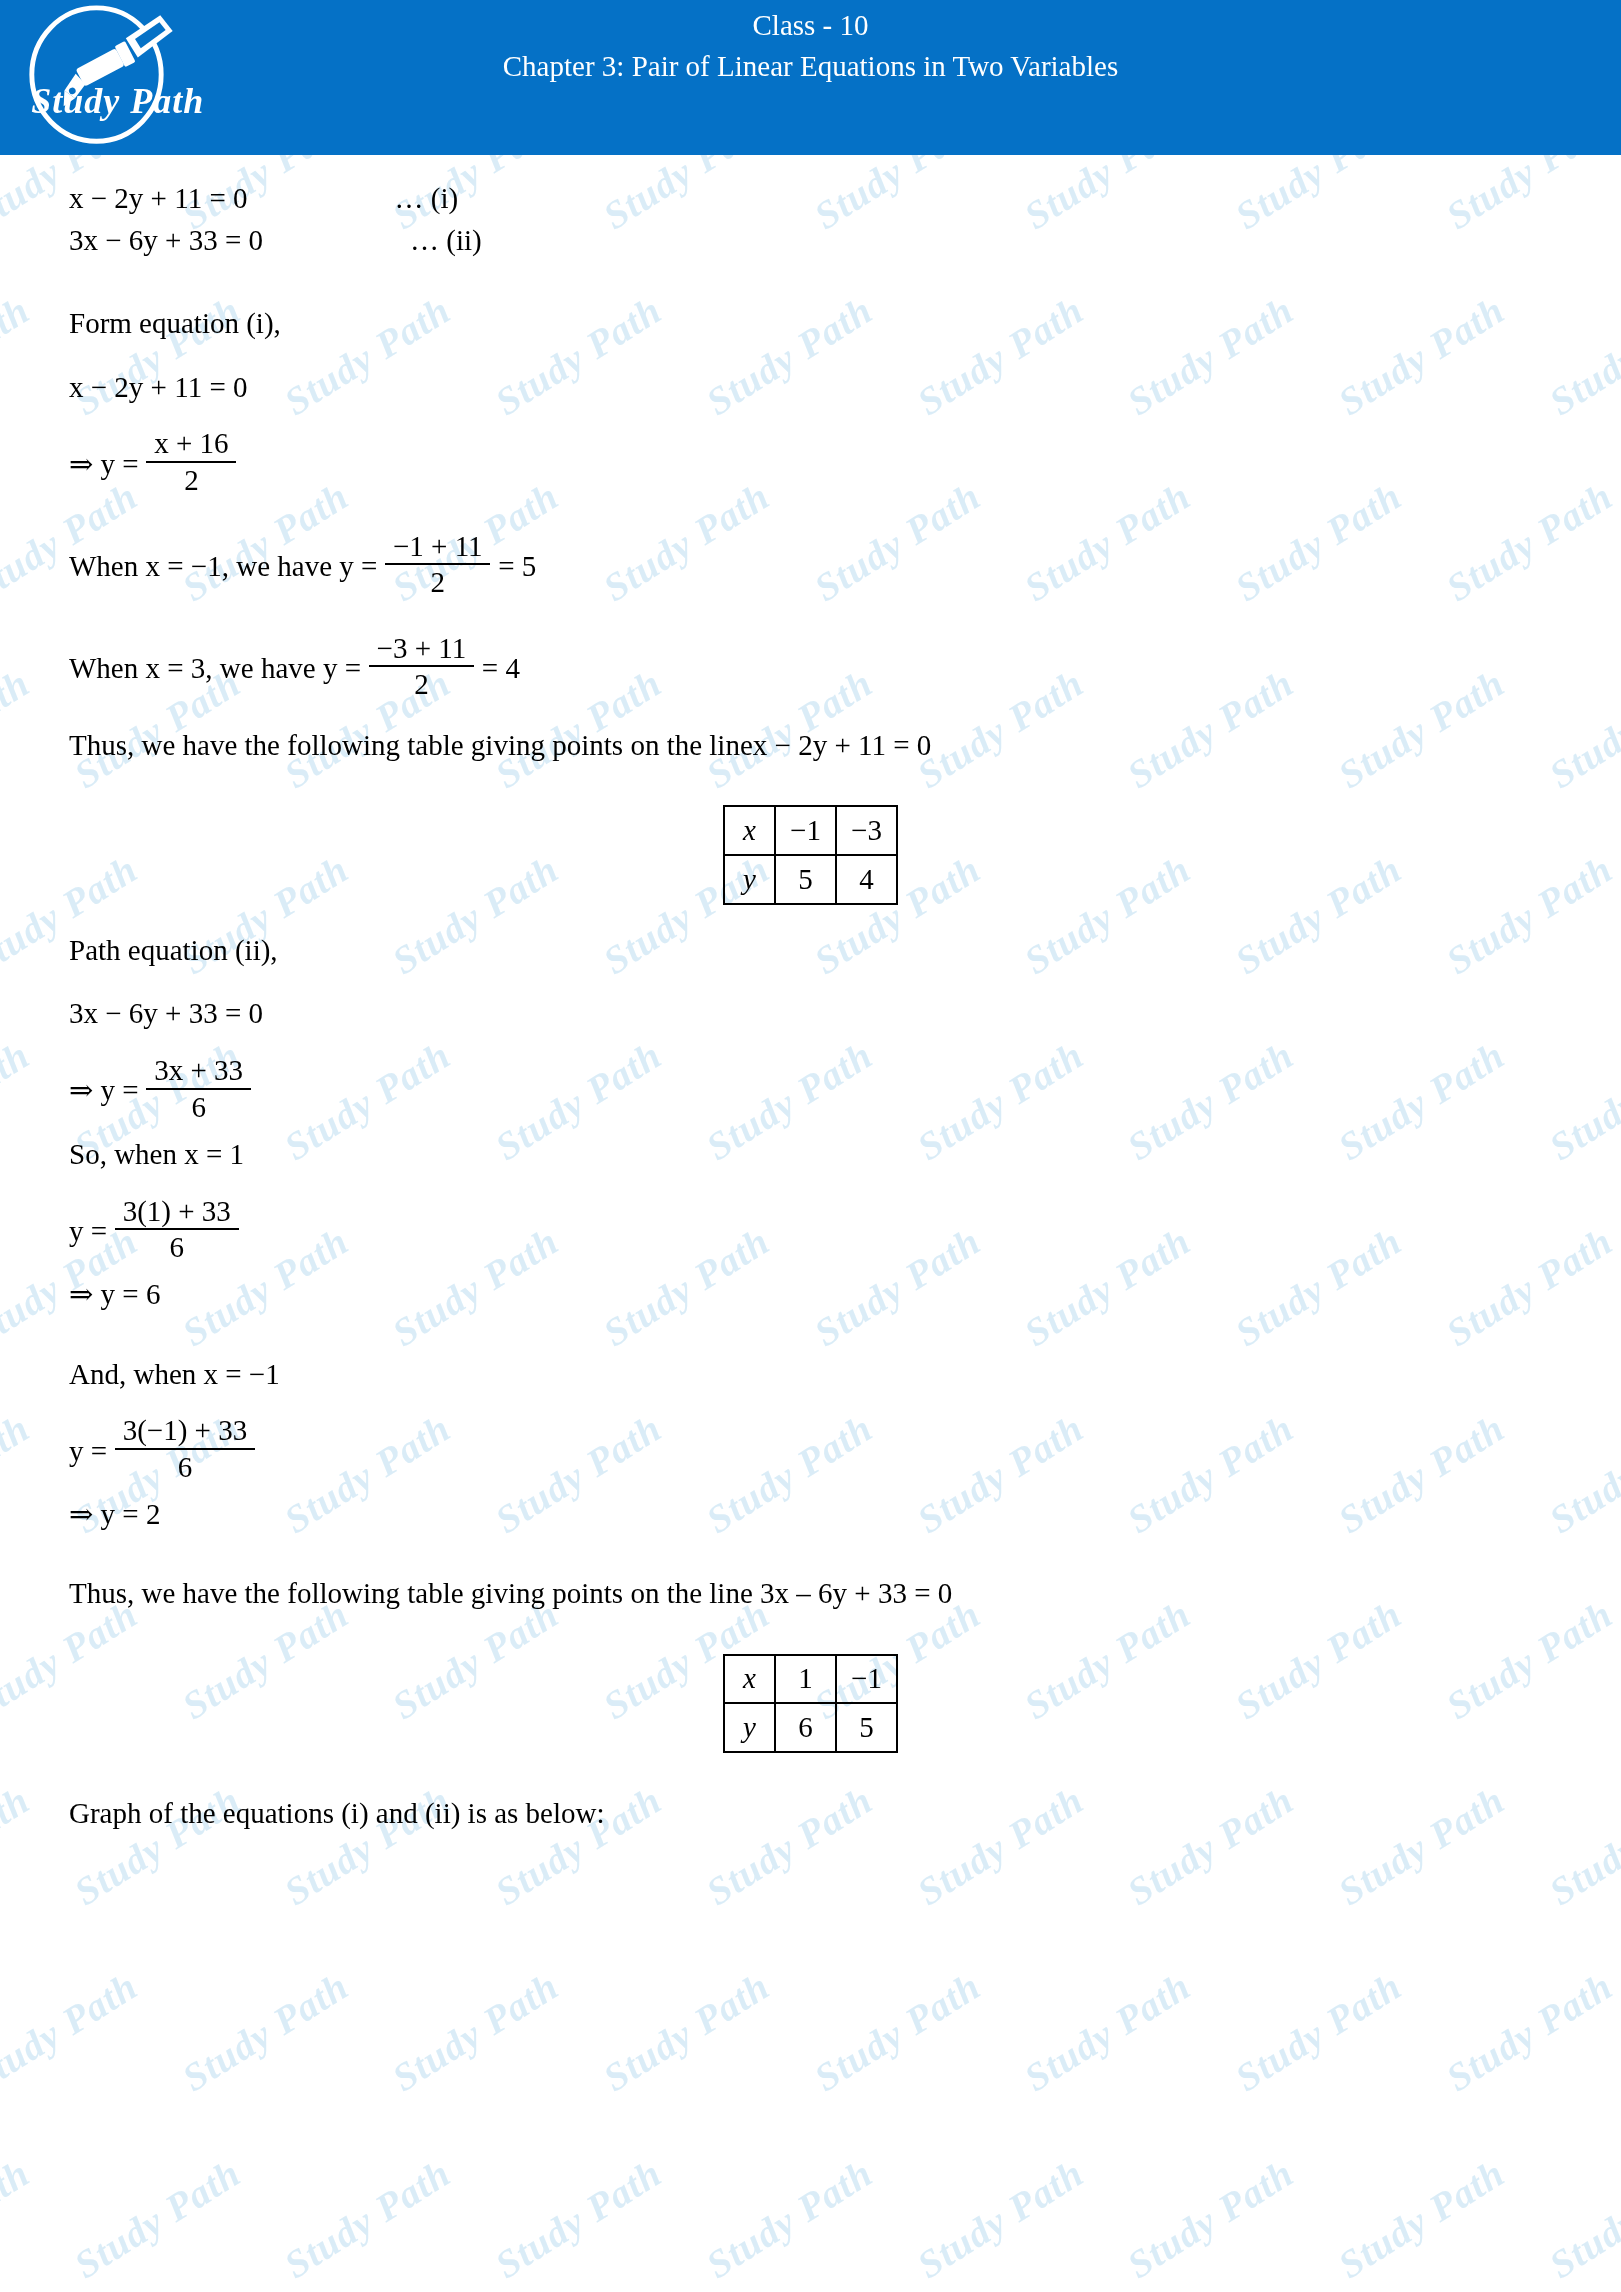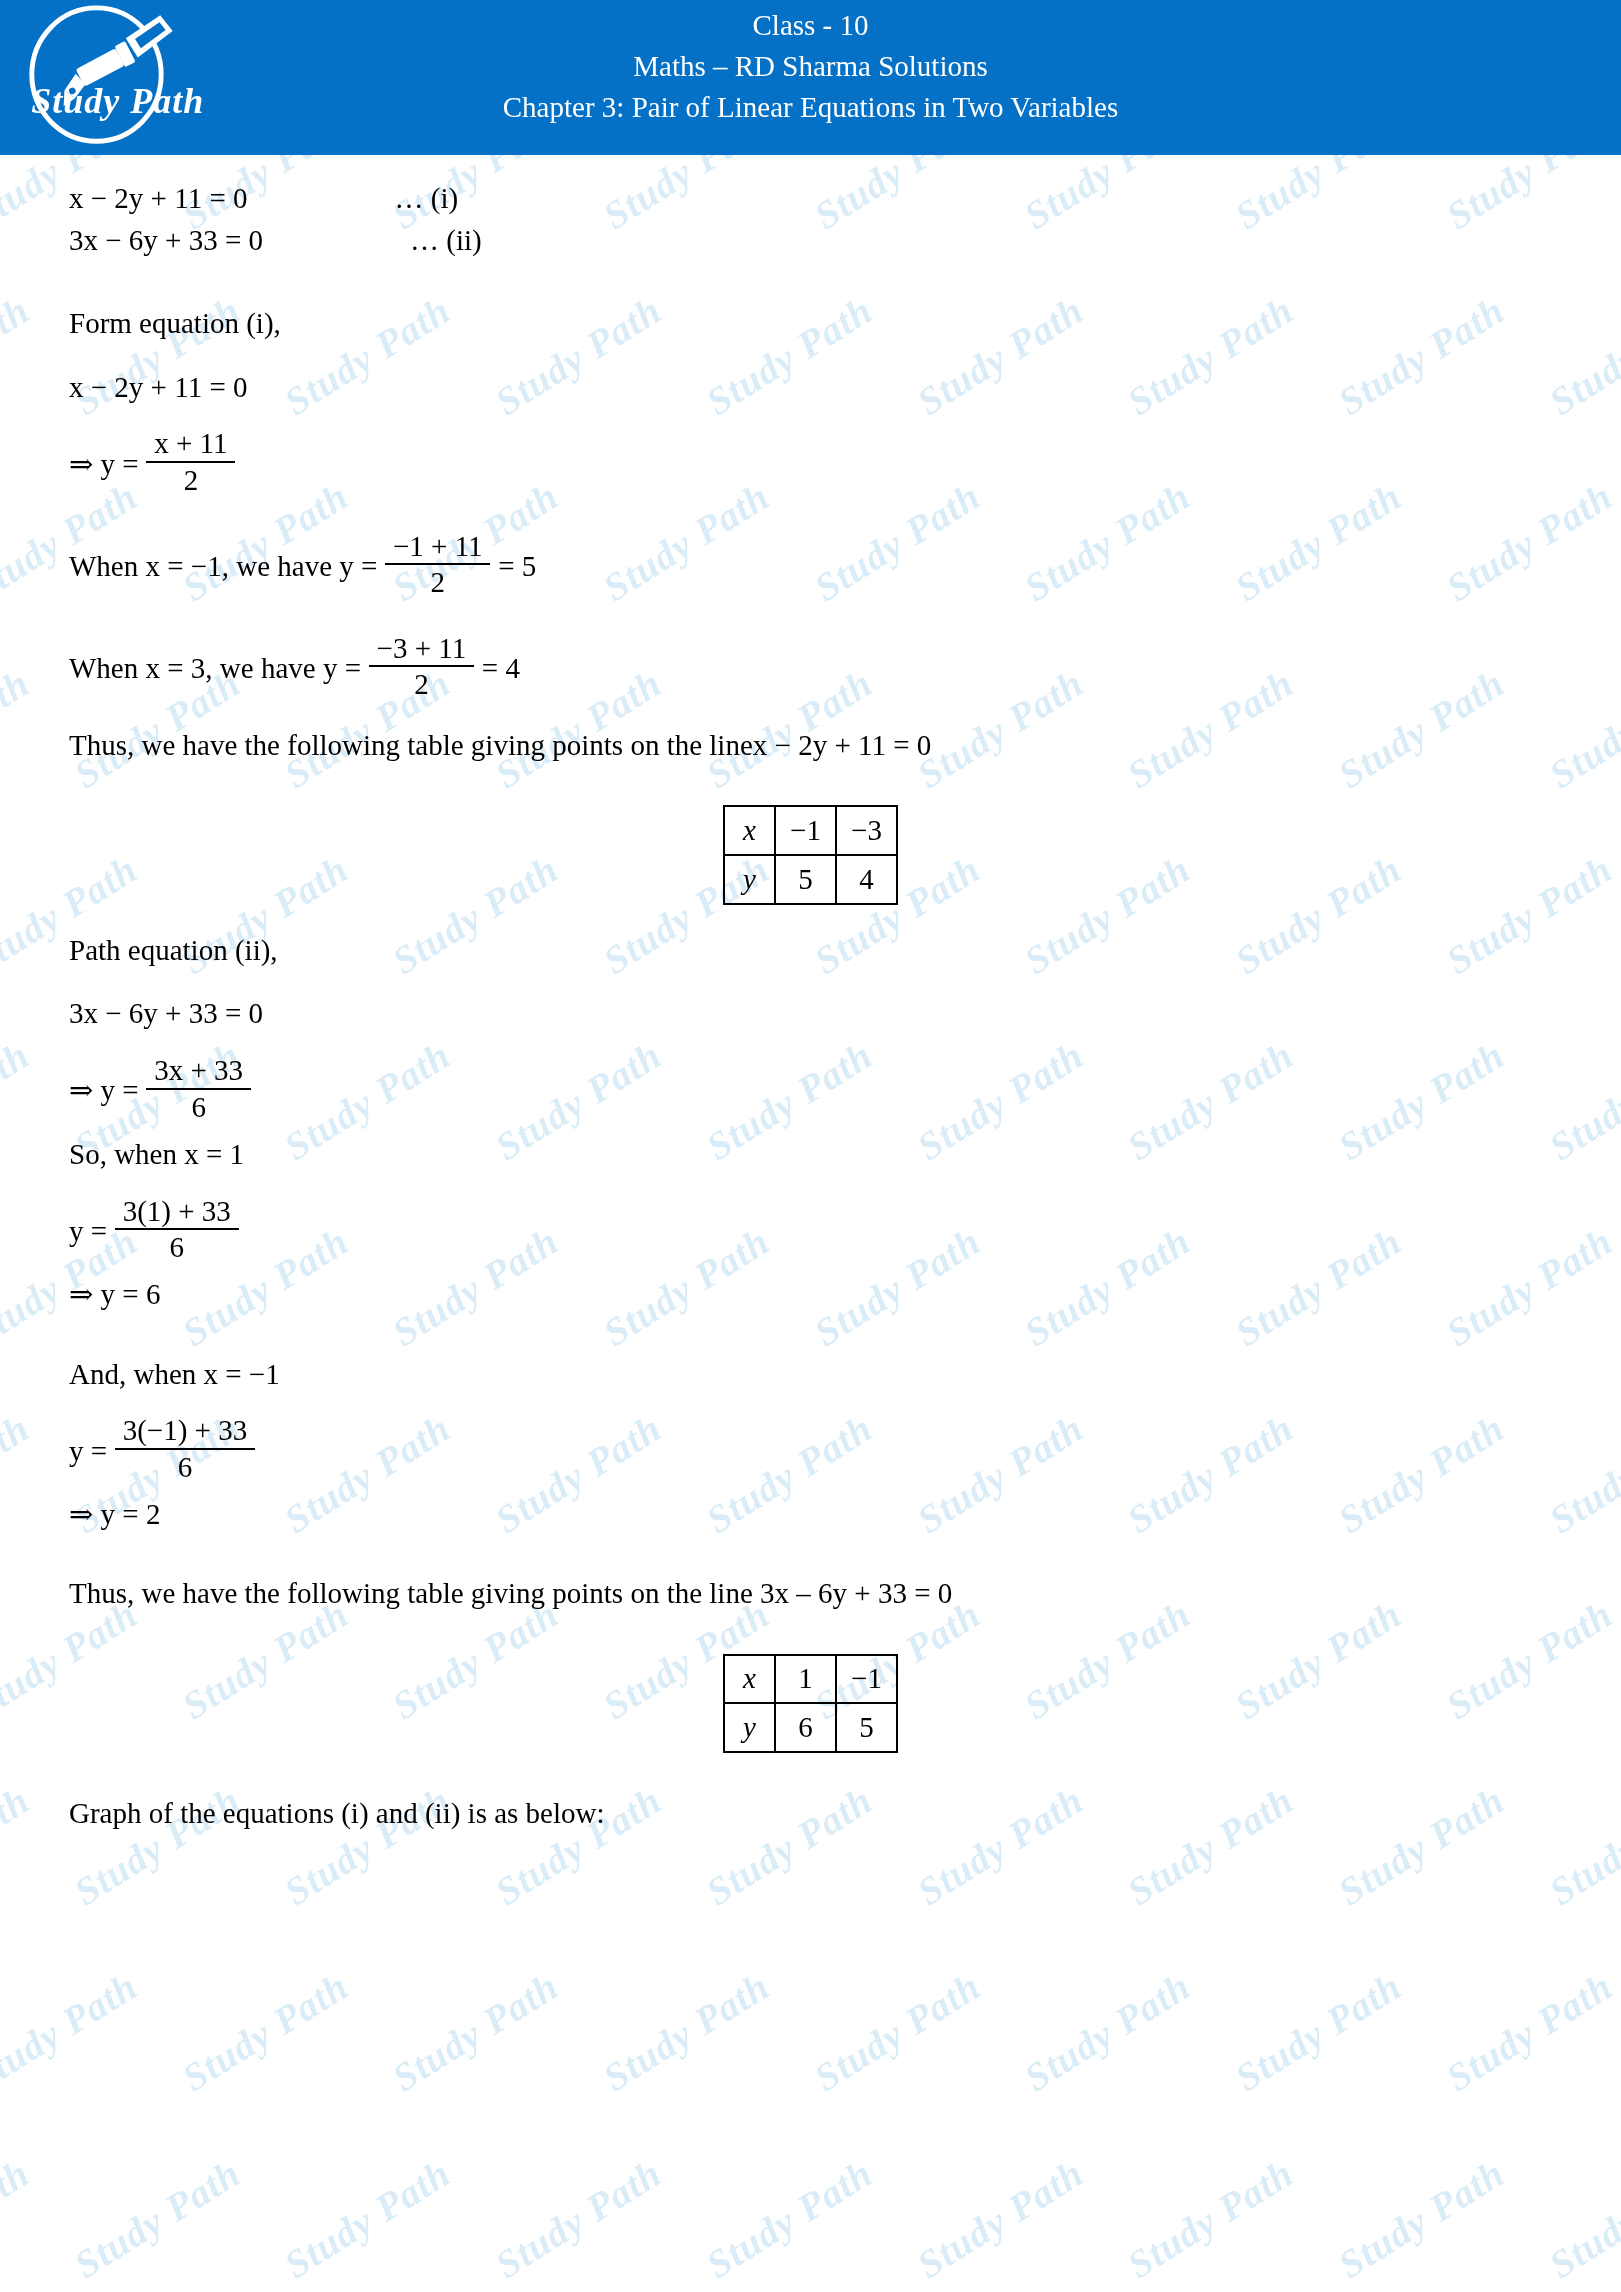--- a/index.html
+++ b/index.html
@@ -304,21 +304,20 @@
           <rect x="60" y="52" width="46" height="20" rx="3" fill="#ffffff" transform="rotate(-1 60 52)"></rect>
           <rect x="106" y="49" width="12" height="24" rx="2" fill="#ffffff"></rect>
           <path d="M120 47 L162 42 L166 62 L122 70 Z" fill="#ffffff"></path>
           <path d="M128 52 L158 48 L160 58 L129 63 Z" fill="#0571c6"></path>
         </g>
       </svg>
       <div class="brand-name">Study Path</div>
     </div>
     <div class="header-titles">
       <div class="h-line h-class">Class - 10</div>
-      <div class="h-line h-sub">Maths – RD Sharma Solutions</div>
       <div class="h-line h-chap">Chapter 3: Pair of Linear Equations in Two Variables</div>
     </div>
   </div>
 
   <div class="content">
 
     <div class="mathline row-eq">
       <span class="var">x − 2y + 11 = 0</span>
       <span class="gap-ref"></span>
       <span class="txt">… (i)</span>
@@ -332,21 +331,21 @@
     <div class="sec-gap-lg"></div>
 
     <p class="para">Form equation (i),</p>
     <div class="sec-gap-md"></div>
     <p class="para var">x − 2y + 11 = 0</p>
     <div class="sec-gap-sm"></div>
 
     <div class="mathline">
       <span class="var">⇒ y =</span>
       <span class="frac frac-tall">
-        <span class="num var">x + 11</span>
+        <span class="num var">x + 16</span>
         <span class="den">2</span>
       </span>
     </div>
 
     <div class="sec-gap-sm"></div>
 
     <div class="mathline">
       <span class="txt">When x = −1, we have y =</span>
       <span class="frac frac-tall">
         <span class="num">−1 + 11</span>

